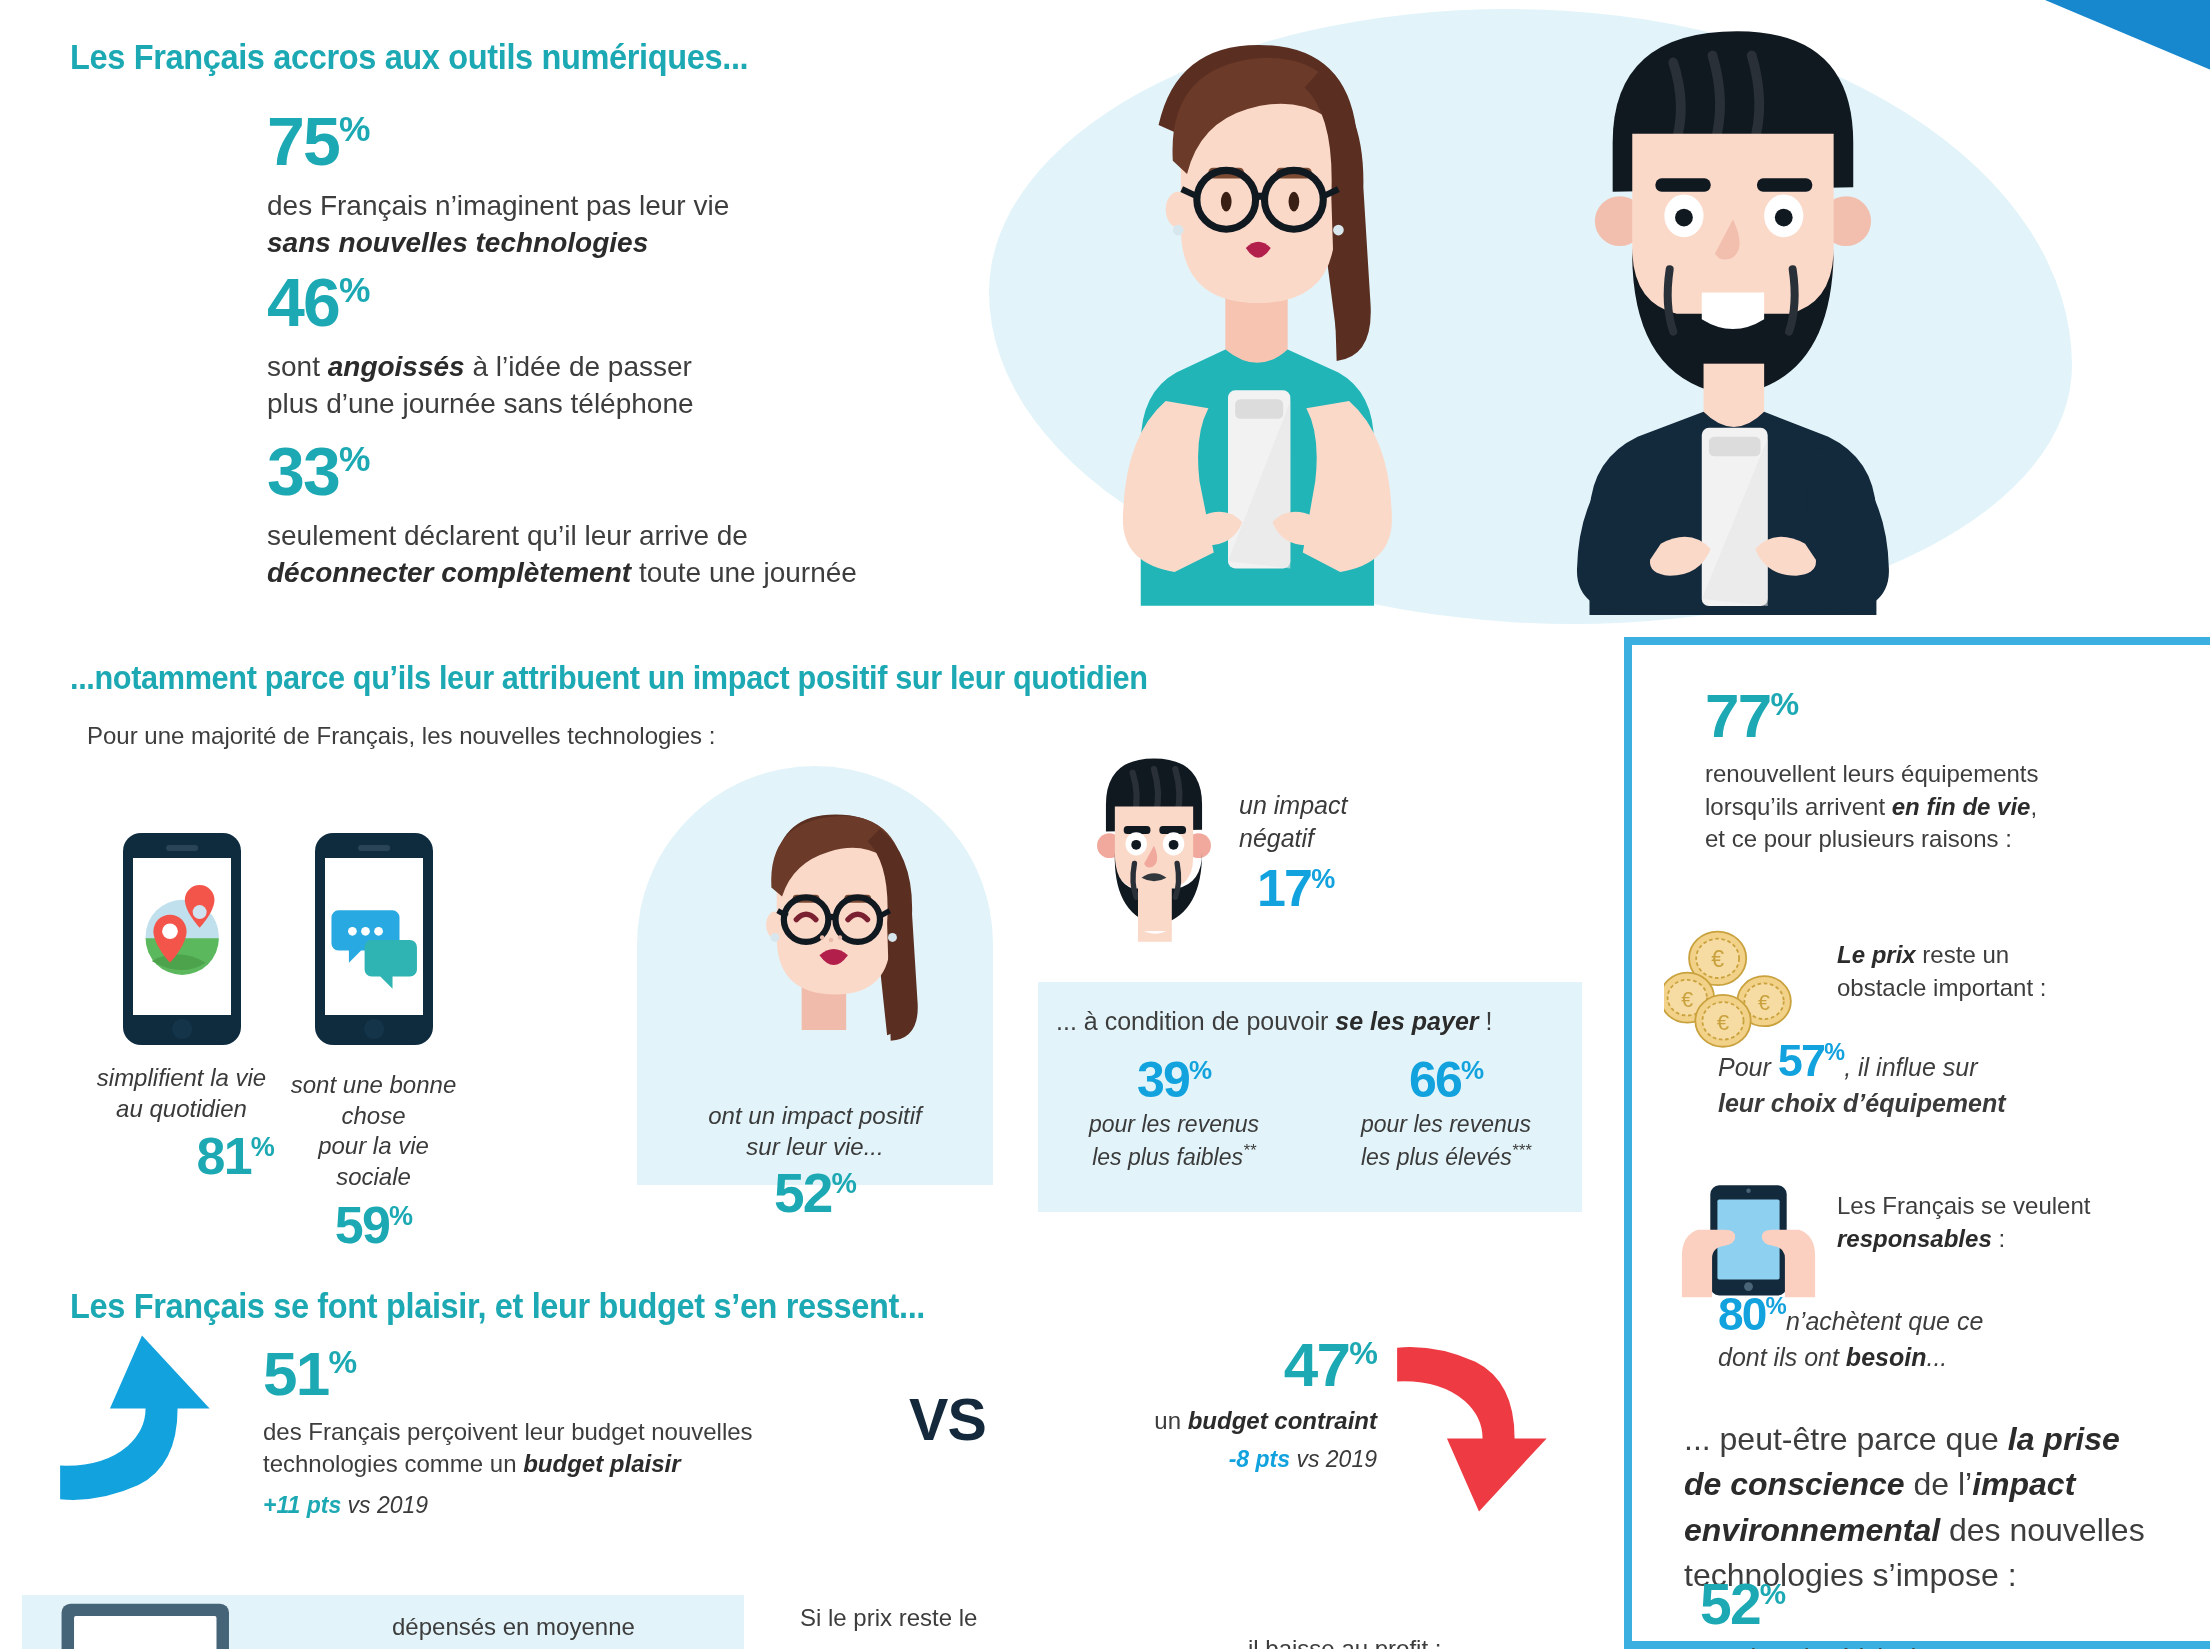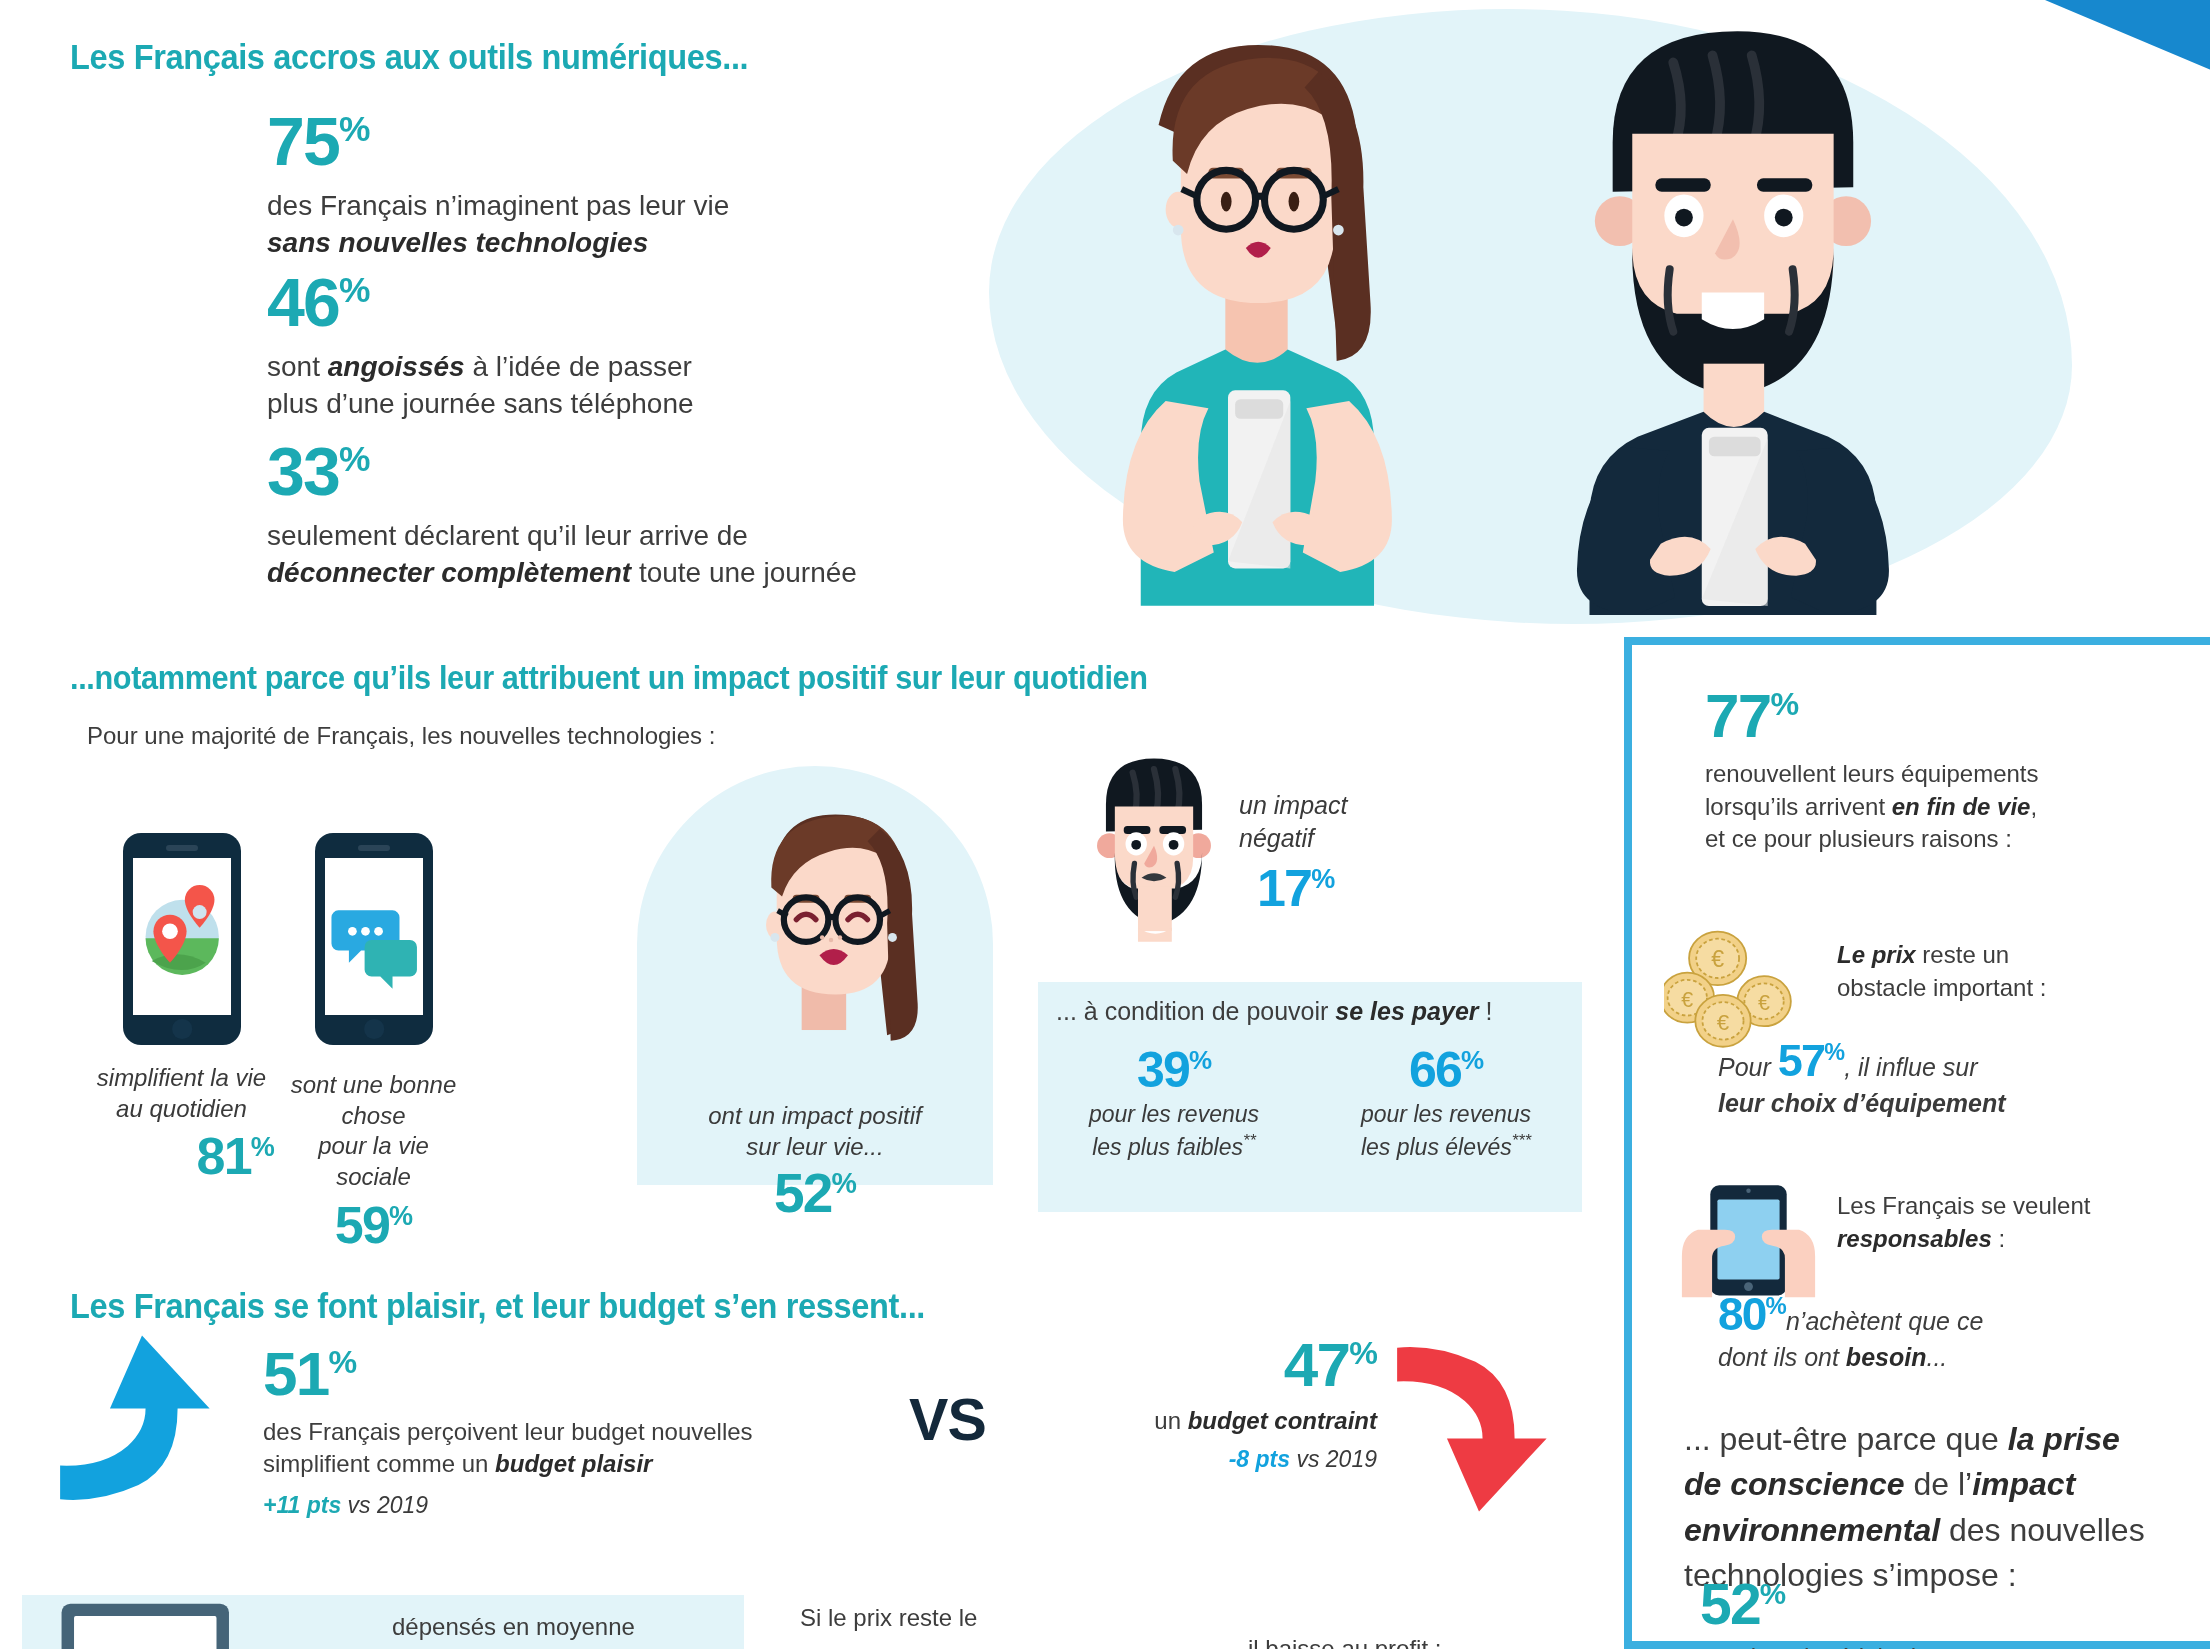--- a/index.html
+++ b/index.html
@@ -306,21 +306,21 @@
 
   <div class="abs" style="left:1239px; top:789px;">
     <div class="ital" style="font-size:25px; line-height:1.3;">
       <span>un impact</span><br>
       <span>négatif</span>
     </div>
     <div class="pct b" style="font-size:52px; margin-top:10.7px; margin-left:18px;"><span>17</span><span class="sym">%</span></div>
   </div>
 
   <div class="abs lightbox" style="left:1038px; top:982px; width:544px; height:230px;">
-    <div class="body-txt" style="padding:13px 0 0 18px; font-size:25px;">
+    <div class="body-txt" style="padding:23px 0 0 18px; font-size:25px;">
       <span>... à condition de pouvoir </span><b>se les payer</b><span> !</span>
     </div>
     <div style="display:flex; margin-top:19.6px;">
       <div style="flex:1; text-align:center;">
         <div class="pct b" style="font-size:50px;"><span>39</span><span class="sym">%</span></div>
         <div class="ital" style="font-size:23px; line-height:1.3; margin-top:7.1px;">
           <span>pour les revenus</span><br>
           <span>les plus faibles</span><span class="footnote-sup">**</span>
         </div>
       </div>
@@ -337,21 +337,21 @@
   <h2 class="abs section-title" style="left:70px; top:1286px;">Les Français se font plaisir, et leur budget s’en ressent...</h2>
 
   <svg class="abs" style="left:53px; top:1332px; width:178px; height:178px;" viewBox="0 0 200 200">
     <path d="M100 4 L176 86 L140 86 Q140 150 96 172 Q52 192 8 188 L8 150 Q56 152 84 128 Q104 110 104 86 L64 86 Z" fill="#12A2DE"></path>
   </svg>
 
   <div class="abs" style="left:263px; top:1346px; width:624px;">
     <div class="pct" style="font-size:62px;"><span>51</span><span class="sym">%</span></div>
     <div class="body-txt" style="margin-top:14.3px; font-size:24px;">
       <span>des Français perçoivent leur budget nouvelles</span><br>
-      <span>simplifient comme un </span><b>budget plaisir</b>
+      <span>technologies comme un </span><b>budget plaisir</b>
     </div>
     <div style="margin-top:12.5px; font-size:23px;">
       <span class="teal" style="font-weight:700; font-style:italic;">+11 pts</span><span class="ital"> vs 2019</span>
     </div>
   </div>
 
   <div class="abs dark" style="left:909px; top:1386px; font-size:59px; font-weight:800; letter-spacing:-0.9px;">VS</div>
 
   <div class="abs" style="left:1092px; top:1337px; width:285px; text-align:right;">
     <div class="pct" style="font-size:62px;"><span>47</span><span class="sym">%</span></div>

